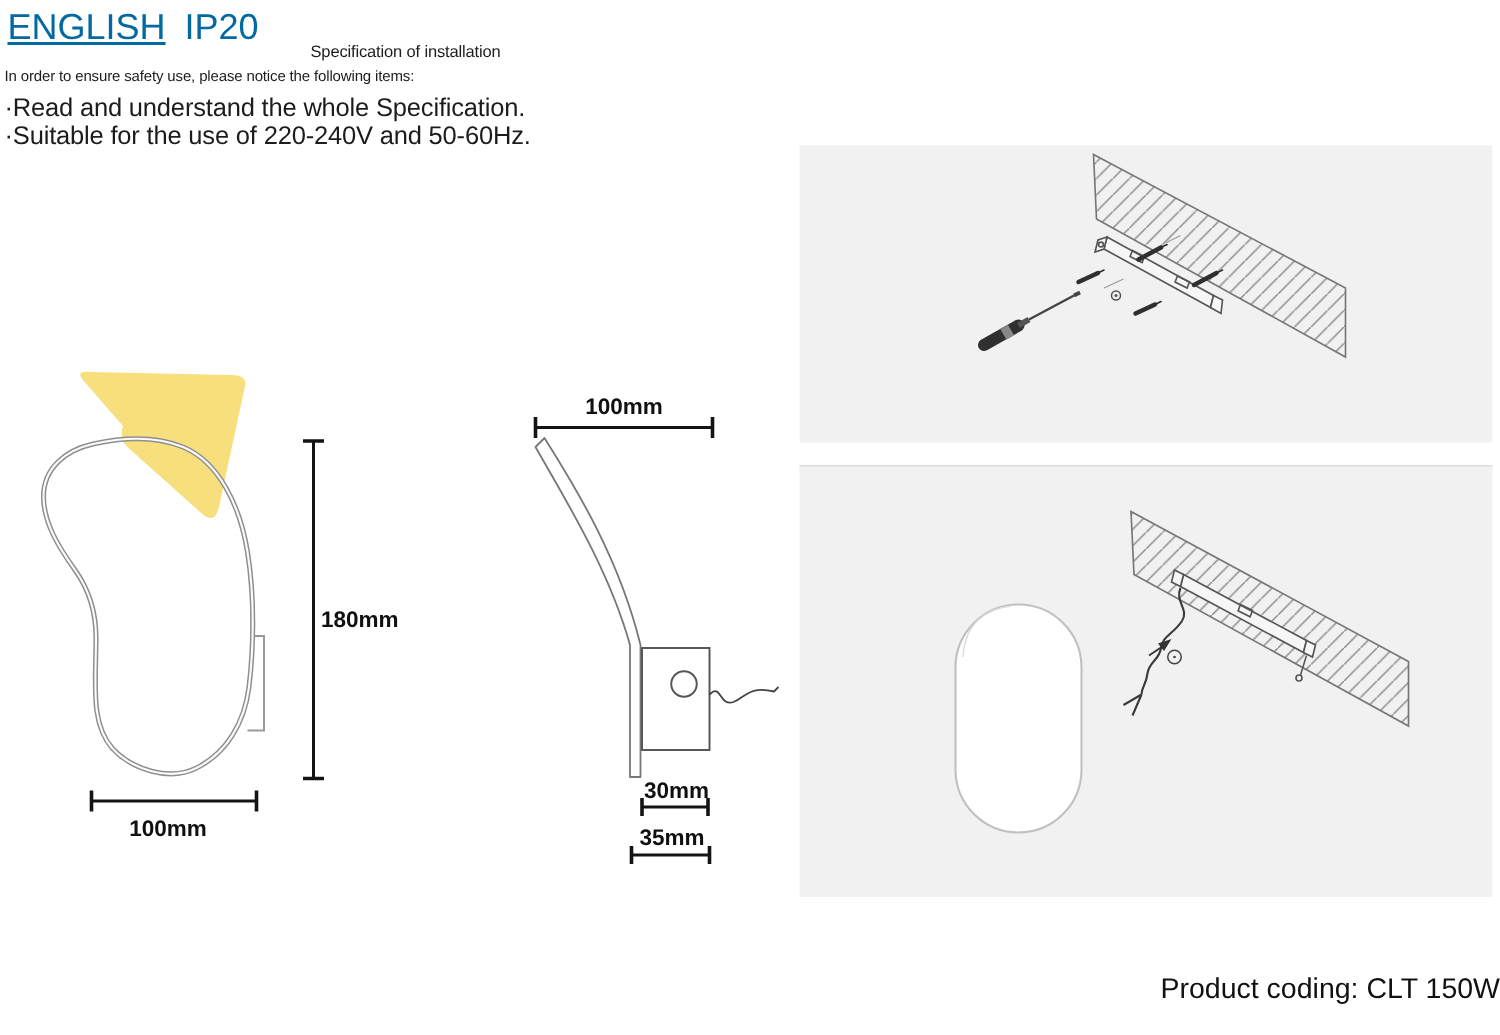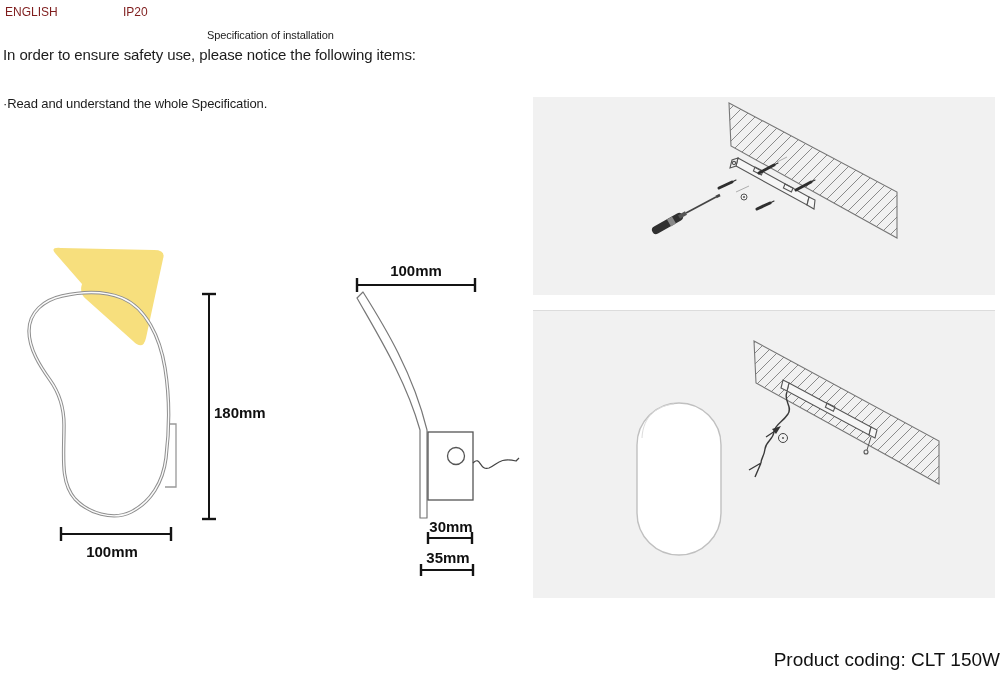--- a/index.html
+++ b/index.html
@@ -1,26 +1,26 @@
 <!DOCTYPE html>
 <html><head>
 <meta charset="utf-8">
 <style>
   html,body{margin:0;padding:0;}
   body{
     width:1000px;height:690px;position:relative;background:#ffffff;
     font-family:"Liberation Sans", sans-serif;color:#1c1c1c;overflow:hidden;
   }
   .abs{position:absolute;}
-  .doc-header{left:5px;top:5px;font-size:12px;color:#7f1d1d;}
+  .doc-header{left:5px;top:5px;font-size:24px;color:#0369a1;text-decoration:underline;}
   .doc-header .ip{position:absolute;left:118px;top:0;white-space:nowrap;}
   .spec-title{left:207px;top:29px;font-size:11px;letter-spacing:-0.1px;}
-  .spec-intro{left:3px;top:46px;font-size:15px;letter-spacing:-0.1px;}
+  .spec-intro{left:3px;top:46px;font-size:10px;letter-spacing:-0.1px;}
   .safety-list{left:3px;top:62px;margin:0;padding:0;list-style:none;}
-  .safety-list li{font-size:13px;letter-spacing:-0.12px;line-height:19.4px;white-space:nowrap;margin-top:32px;}
+  .safety-list li{font-size:17px;letter-spacing:-0.12px;line-height:19.4px;white-space:nowrap;}
   .panel{background:#f1f1f1;}
   .panel.lower{border-top:1px solid #dcdcdc;}
   .footer-text{left:0;top:649px;width:1000px;text-align:right;font-size:19px;color:#111;}
   svg{display:block;}
   svg text{font-family:"Liberation Sans", sans-serif;font-weight:bold;font-size:15px;fill:#101010;}
   .dim{stroke:#141414;stroke-width:2;fill:none;}
   .dimcap{stroke:#141414;stroke-width:2.4;fill:none;}
   .outline{fill:none;}
   .screw-body{stroke:#2f2f2f;stroke-width:3;stroke-linecap:round;}
   .screw-tip{stroke:#2f2f2f;stroke-width:1.1;stroke-linecap:round;}
@@ -32,20 +32,21 @@
 <div class="abs doc-header">
   <span>ENGLISH</span>
   <span class="ip">IP20</span>
 </div>
 
 <div class="abs spec-title">Specification of installation</div>
 <div class="abs spec-intro">In order to ensure safety use, please notice the following items:</div>
 
 <ul class="abs safety-list">
   <li>·Read and understand the whole Specification.</li>
+  <li>·Suitable for the use of 220-240V and 50-60Hz.</li>
 </ul>
 
 <svg class="abs" style="left:0;top:240px;" width="290" height="335" viewBox="0 0 290 335">
   <path d="M55,13 Q50,7 61,8 L154,10 Q166,10 163,19 L146,98 Q143,111 133,101 L86,59 Q79,53 82,44 Z" fill="#F7DF7D"></path>
 
   <path class="outline" d="M167,184 L176,184 L176,247 L165,247" stroke="#999" stroke-width="1.3"></path>
 
   <path class="outline" d="M62,56 C44,60 29,72 29,91 C29,109 40,126 50,140 C60,154 64,168 64,185 C64,216 60,242 75,259 C88,273 113,281 131,272 C151,262 163,242 166,218 C169,193 170,159 165,128 C160,97 146,68 122,58 C102,50 80,52 62,56 Z" stroke="#8f8f8f" stroke-width="3.4"></path>
   <path class="outline" d="M62,56 C44,60 29,72 29,91 C29,109 40,126 50,140 C60,154 64,168 64,185 C64,216 60,242 75,259 C88,273 113,281 131,272 C151,262 163,242 166,218 C169,193 170,159 165,128 C160,97 146,68 122,58 C102,50 80,52 62,56 Z" stroke="#fbfbfb" stroke-width="1.4"></path>
 

